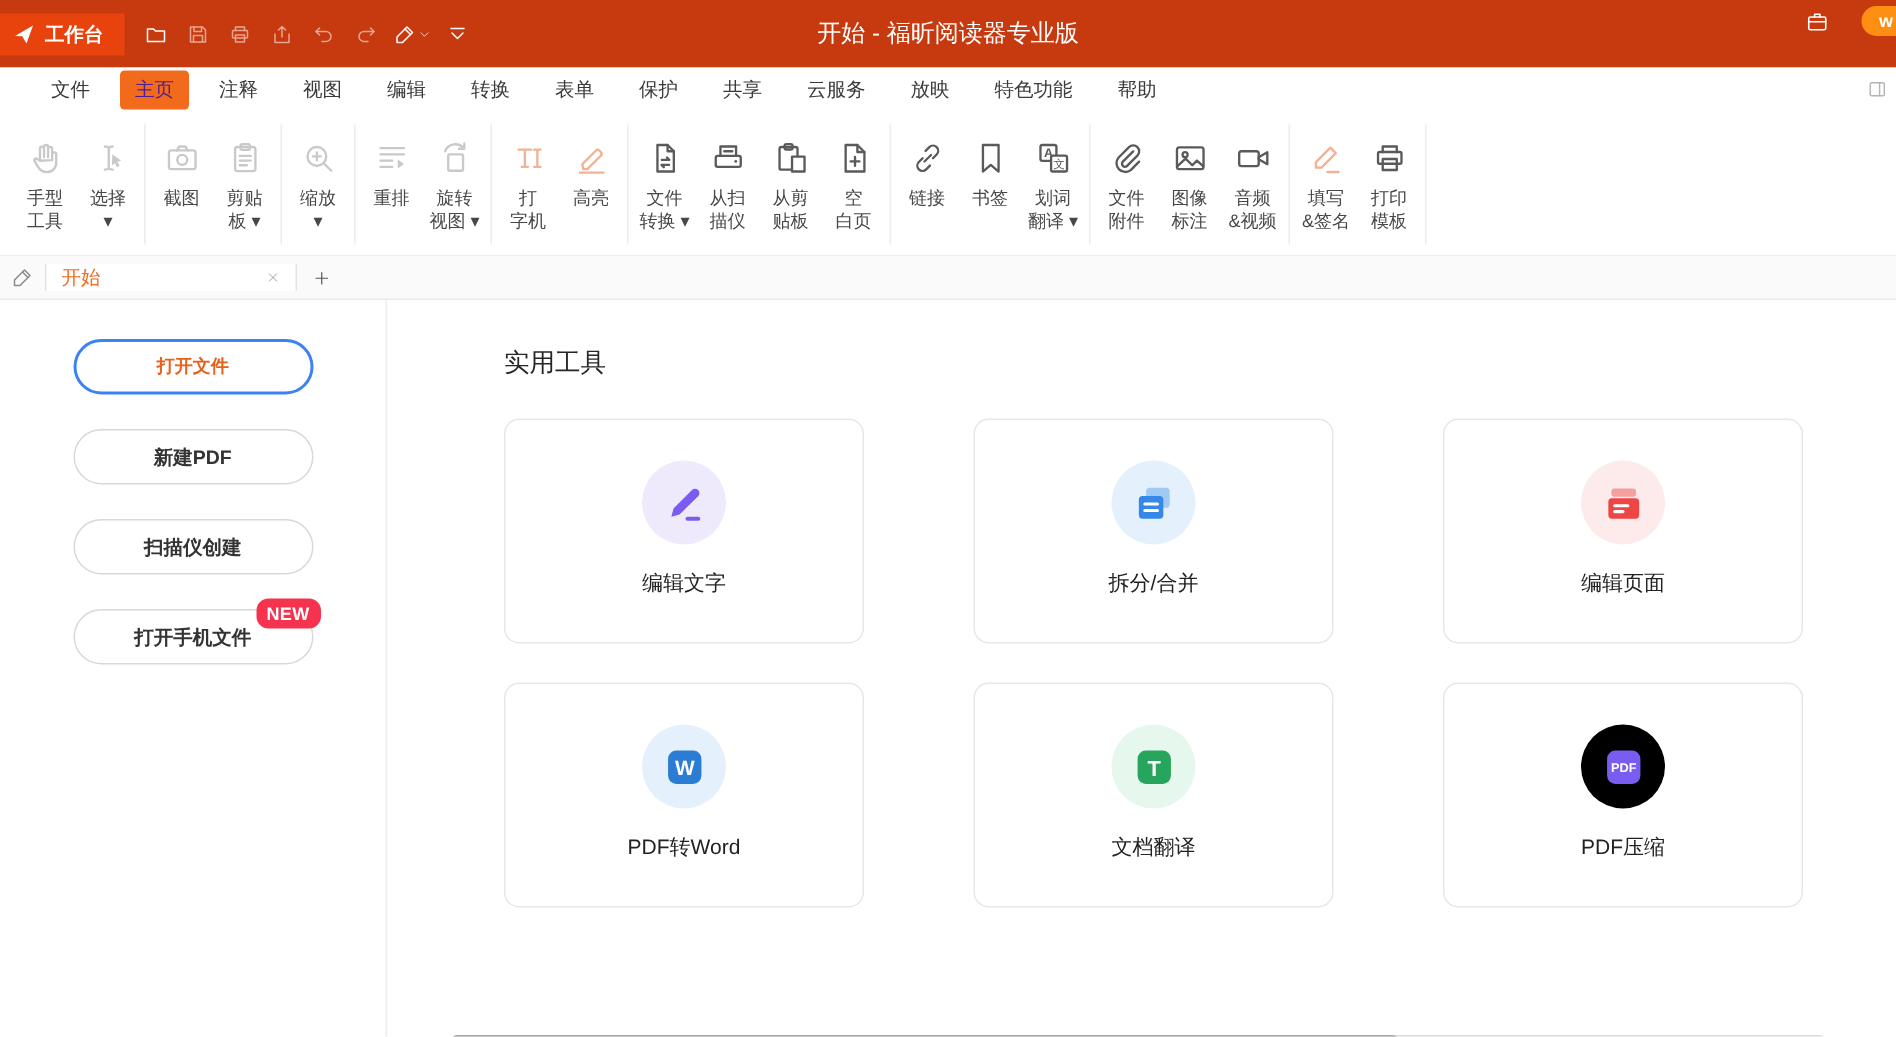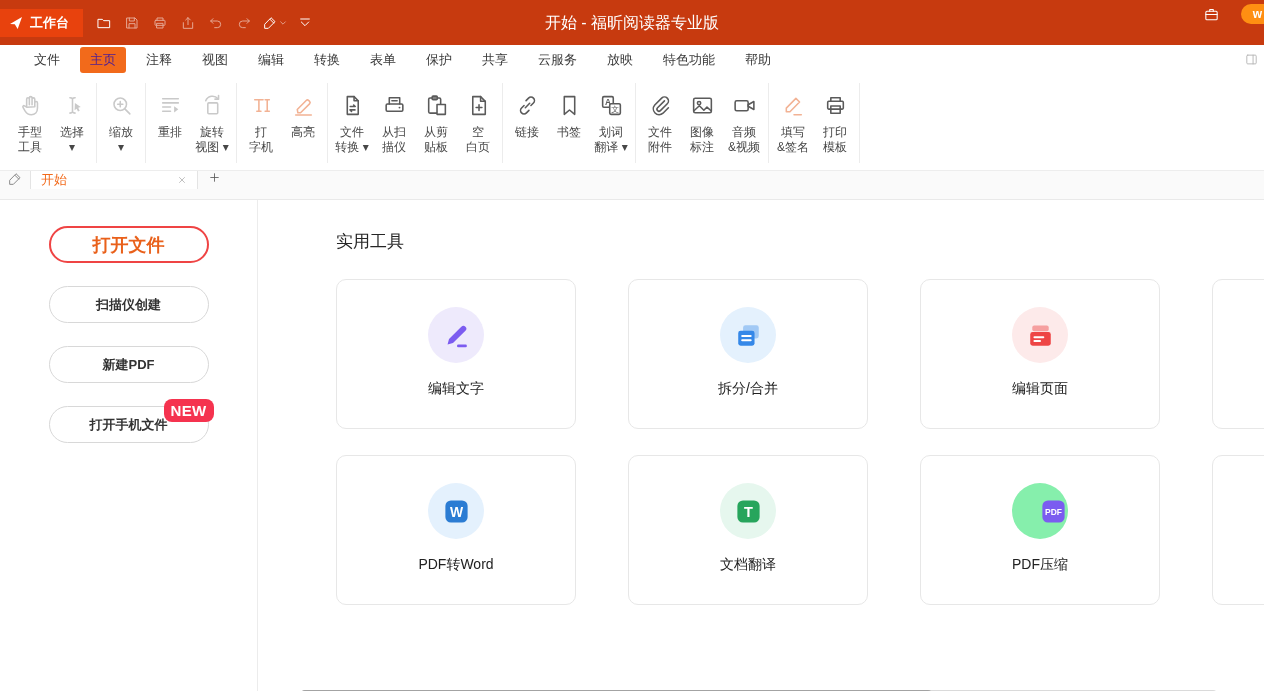--- a/index.html
+++ b/index.html
@@ -33,44 +33,44 @@
   .ribbon{height:96px;display:flex;align-items:center;padding:0 6px;border-bottom:1px solid #ededed;background:#fff}
   .ribbon-group{display:flex;height:80px;padding:0 3px;border-right:1px solid #ececec}
   .tool{min-width:42px;padding:10px 4px 0;display:flex;flex-direction:column;align-items:center;border-radius:3px;cursor:default}
   .tool>.ic{width:25px;height:25px}
   .tool .lbl{margin-top:7px;font-size:12px;line-height:15px;color:#474747;text-align:center;white-space:pre-line}
   .tool.state-disabled>.ic{color:#c9c9c9}
   .tool.state-enabled>.ic{color:#5a5a5a}
   .tool.state-accent-faded>.ic{color:#f2b294}
 
   
-  .tabbar{height:29px;background:#fafafa;border-bottom:1px solid #e9e9e9;display:flex;align-items:flex-start}
+  .tabbar{height:29px;background:#fafafa;border-bottom:1px solid #e9e9e9;display:flex;align-items:center}
   .tab-pen{width:30px;display:flex;align-items:center;justify-content:center;color:#8a8a8a}
   .tab-pen .ic{width:16px;height:16px}
   .tabs{display:flex}
   .tab{width:168px;background:#fff;border-left:1px solid #e4e4e4;border-right:1px solid #e4e4e4;display:flex;align-items:center;padding:0 10px;gap:6px}
   .tab-label{font-size:13px;color:var(--accent,#f26a1b)}
   .tab-close{width:10px;height:10px;color:#9a9a9a;margin-left:auto;cursor:pointer}
   .tab-add{width:32px;display:flex;align-items:center;justify-content:center;color:#555}
   .tab-add .ic{width:13px;height:13px}
 
   
   .content-row{height:508px;display:flex}
   .sidebar{width:258px;border-right:1px solid #ececec;padding-top:26px;background:#fff}
   .side-btn{width:160px;height:37px;margin:0 auto 23px;border:1px solid #d8d8d8;border-radius:19px;display:flex;align-items:center;justify-content:center;font-size:13px;font-weight:bold;color:#333;position:relative;cursor:pointer;background:#fff}
-  .side-btn.primary{border:2px solid #ef4444;color:#e9601a;font-size:18px}
-  .badge{position:absolute;top:-8px;right:-6px;background:var(--badge,#f5334f);color:#fff;font-size:15px;font-weight:bold;padding:3px 7px;border-radius:8px;letter-spacing:.3px}
+  .side-btn.primary{border:2px solid #3b82f6;color:#e9601a;font-size:12px}
+  .badge{position:absolute;top:-8px;right:-6px;background:var(--badge,#f5334f);color:#fff;font-size:12px;font-weight:bold;padding:3px 7px;border-radius:8px;letter-spacing:.3px}
   .recent-row{height:32px;background:#f5f5f6;display:flex;align-items:center;gap:9px;padding:0 24px;margin-top:1px}
   .recent-row .ic{width:15px;height:15px;color:#666}
   .recent-label{font-size:13px;color:#333}
   .recent-row .trash{margin-left:auto;width:15px;height:16px;color:#555;cursor:pointer}
 
   .content{flex:1;position:relative;overflow:hidden;padding:30px 0 0 78px;background:#fff}
   .section-title{font-size:17px;font-weight:normal;color:#262626}
-  .card-row{display:flex;gap:52px;margin-top:26px}
+  .card-row{display:flex;gap:73px;margin-top:26px}
   .card{flex:0 0 240px;height:150px;border:1px solid #e7e7e7;border-radius:10px;background:#fff;display:flex;flex-direction:column;align-items:center;cursor:pointer}
   .circle{width:56px;height:56px;border-radius:50%;margin-top:27px;display:flex;align-items:center;justify-content:center}
   .circle .ic{width:29px;height:29px}
   .card-label{margin-top:17px;font-size:14px;color:#222}
 
   .hscroll{position:absolute;left:22px;right:26px;bottom:6px;height:14px;display:flex;align-items:center;gap:8px}
   .sb-arrow{width:12px;height:12px;color:#3c3c3c;cursor:pointer}
   .sb-track{flex:1;height:10px;background:#dadada;border-radius:5px;position:relative;cursor:pointer}
   .sb-thumb{position:absolute;left:0;top:0;height:10px;width:69%;background:#a3a3a3;border-radius:5px;cursor:grab}
 </style>
@@ -215,20 +215,43 @@
           </svg>
         </span>
         <div class="lbl">选择
 ▾</div>
       </div>
     </div>
     <div class="ribbon-group">
       <div class="tool state-disabled">
         <span class="ic">
           <svg viewBox="0 0 24 24" fill="none" stroke="currentColor" stroke-width="1.5" stroke-linecap="round" stroke-linejoin="round">
+            <rect x="3.5" y="7" width="17" height="12" rx="1.5"></rect>
+            <circle cx="12" cy="13" r="3.2"></circle>
+            <path d="M8.5 7 10 4.5h4L15.5 7"></path>
+          </svg>
+        </span>
+        <div class="lbl">截图</div>
+      </div>
+      <div class="tool state-disabled">
+        <span class="ic">
+          <svg viewBox="0 0 24 24" fill="none" stroke="currentColor" stroke-width="1.5" stroke-linecap="round" stroke-linejoin="round">
+            <rect x="5.5" y="4.8" width="13" height="15.4" rx="1.5"></rect>
+            <rect x="9" y="3" width="6" height="3.6" rx="1"></rect>
+            <path d="M8.5 10.5h7M8.5 13.5h7M8.5 16.5h4.5"></path>
+          </svg>
+        </span>
+        <div class="lbl">剪贴
+板 ▾</div>
+      </div>
+    </div>
+    <div class="ribbon-group">
+      <div class="tool state-disabled">
+        <span class="ic">
+          <svg viewBox="0 0 24 24" fill="none" stroke="currentColor" stroke-width="1.5" stroke-linecap="round" stroke-linejoin="round">
             <circle cx="10.8" cy="10.8" r="6"></circle>
             <path d="M15.2 15.2 20 20M8.3 10.8h5M10.8 8.3v5"></path>
           </svg>
         </span>
         <div class="lbl">缩放
 ▾</div>
       </div>
     </div>
     <div class="ribbon-group">
       <div class="tool state-disabled">
@@ -436,24 +459,24 @@
   </span>
 </div>
 
 <div class="content-row">
   <div class="sidebar">
     <div class="side-buttons">
         <div class="side-btn primary">
           <span>打开文件</span>
         </div>
         <div class="side-btn default">
-          <span>扫描仪创建</span>
+          <span>新建PDF</span>
         </div>
         <div class="side-btn default">
-          <span>新建PDF</span>
+          <span>扫描仪创建</span>
         </div>
         <div class="side-btn default">
           <span>打开手机文件</span>
           <span class="badge">NEW</span>
         </div>
       </div>
   </div>
   <div class="content">
     <div class="section-title">实用工具</div>
     <div>
@@ -512,21 +535,21 @@
               <span class="ic" style="color: rgb(39, 165, 92);">
                 <svg viewBox="0 0 24 24">
                   <rect x="2.8" y="2.8" width="18.4" height="18.4" rx="4.6" fill="currentColor"></rect>
                   <text x="12" y="16.6" text-anchor="middle" font-size="12" font-weight="bold" fill="#ffffff" font-family="Liberation Sans, sans-serif">T</text>
                 </svg>
               </span>
             </div>
             <div class="card-label">文档翻译</div>
           </div>
           <div class="card">
-            <div class="circle" style="background: #86efac; justify-content: flex-end;">
+            <div class="circle" style="background: #000000;">
               <span class="ic" style="color: rgb(123, 92, 240);">
                 <svg viewBox="0 0 24 24">
                   <rect x="2.8" y="2.8" width="18.4" height="18.4" rx="4.6" fill="currentColor"></rect>
                   <text x="12" y="14.8" text-anchor="middle" font-size="7" font-weight="bold" fill="#ffffff" font-family="Liberation Sans, sans-serif">PDF</text>
                 </svg>
               </span>
             </div>
             <div class="card-label">PDF压缩</div>
           </div>
           <div class="card ghost"></div>

